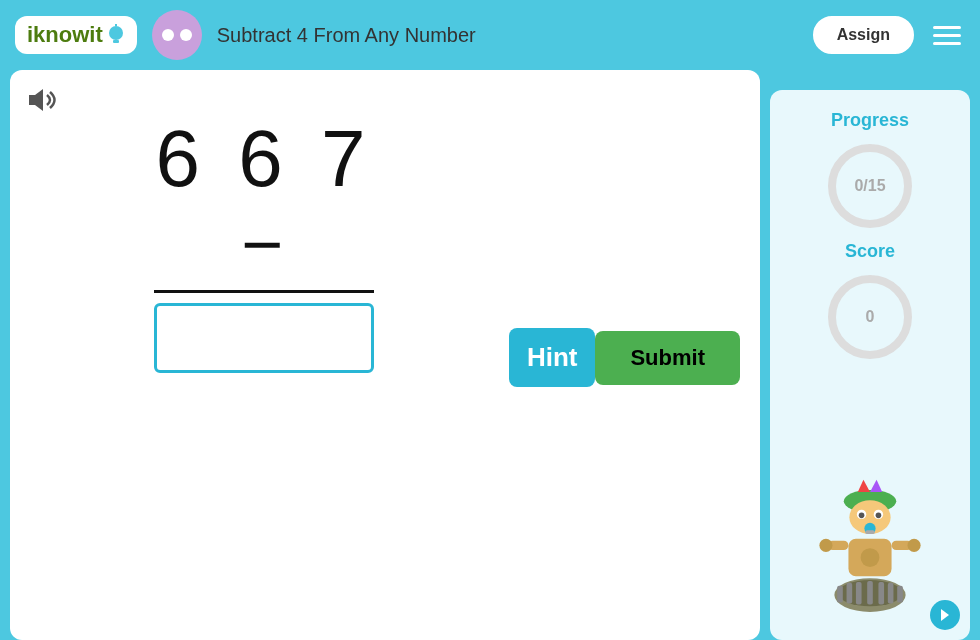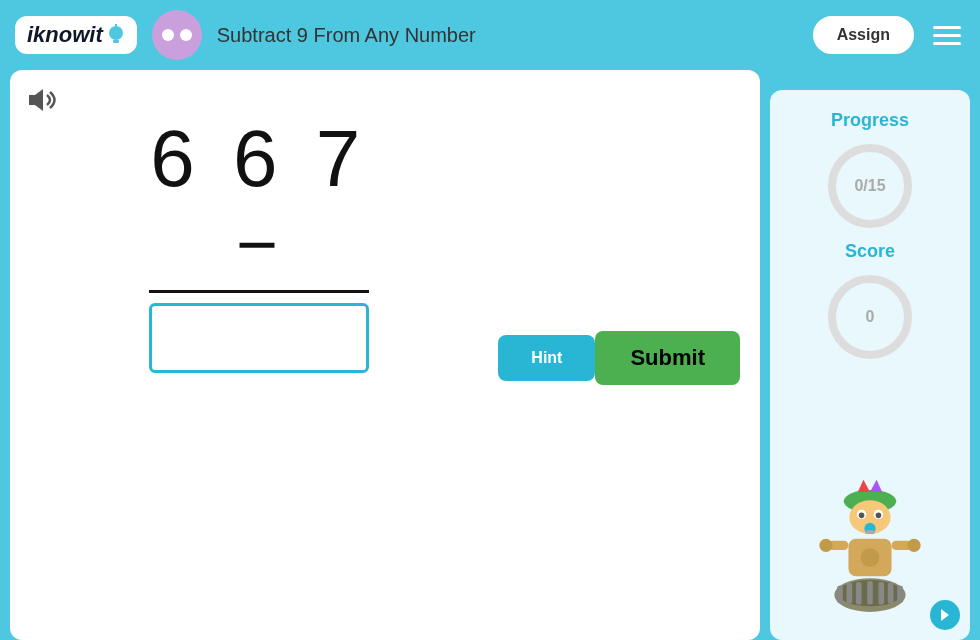--- a/index.html
+++ b/index.html
@@ -23,24 +23,23 @@
 
     .logo-box {
       background: white;
       border-radius: 12px;
       padding: 6px 12px;
       display: flex;
       align-items: center;
       gap: 4px;
     }
     .logo-text {
-      color: #0f172a;
+      color: #4d7c0f;
       font-size: 22px;
       font-weight: bold;
-      font-style: italic;
     }
 
     .lesson-icon {
       width: 50px;
       height: 50px;
       background: #c9a0dc;
       border-radius: 50%;
       display: flex;
       align-items: center;
       justify-content: center;
@@ -176,22 +175,22 @@
       justify-content: space-between;
       align-items: center;
       padding: 10px 5px 5px 5px;
     }
 
     .hint-btn {
       background: #29b6d5;
       color: white;
       border: none;
       border-radius: 8px;
-      padding: 14px 33px;
-      font-size: 16px;
+      padding: 14px 18px;
+      font-size: 26px;
       font-weight: bold;
       cursor: pointer;
     }
 
     .submit-btn {
       background: #4caf50;
       color: #000000;
       border: none;
       border-radius: 8px;
       padding: 14px 35px;
@@ -277,21 +276,21 @@
     </svg>
   </div>
 
   <div class="lesson-icon">
     <div class="lesson-icon-dots">
       <div class="dot"></div>
       <div class="dot"></div>
     </div>
   </div>
 
-  <div class="lesson-title">Subtract 9 From Any Number</div>
+  <div class="lesson-title">Subtract 4 From Any Number</div>
 
   <button class="assign-btn">Assign</button>
 
   <button class="menu-btn">
     <div class="menu-line"></div>
     <div class="menu-line"></div>
     <div class="menu-line"></div>
   </button>
 </div>
 

